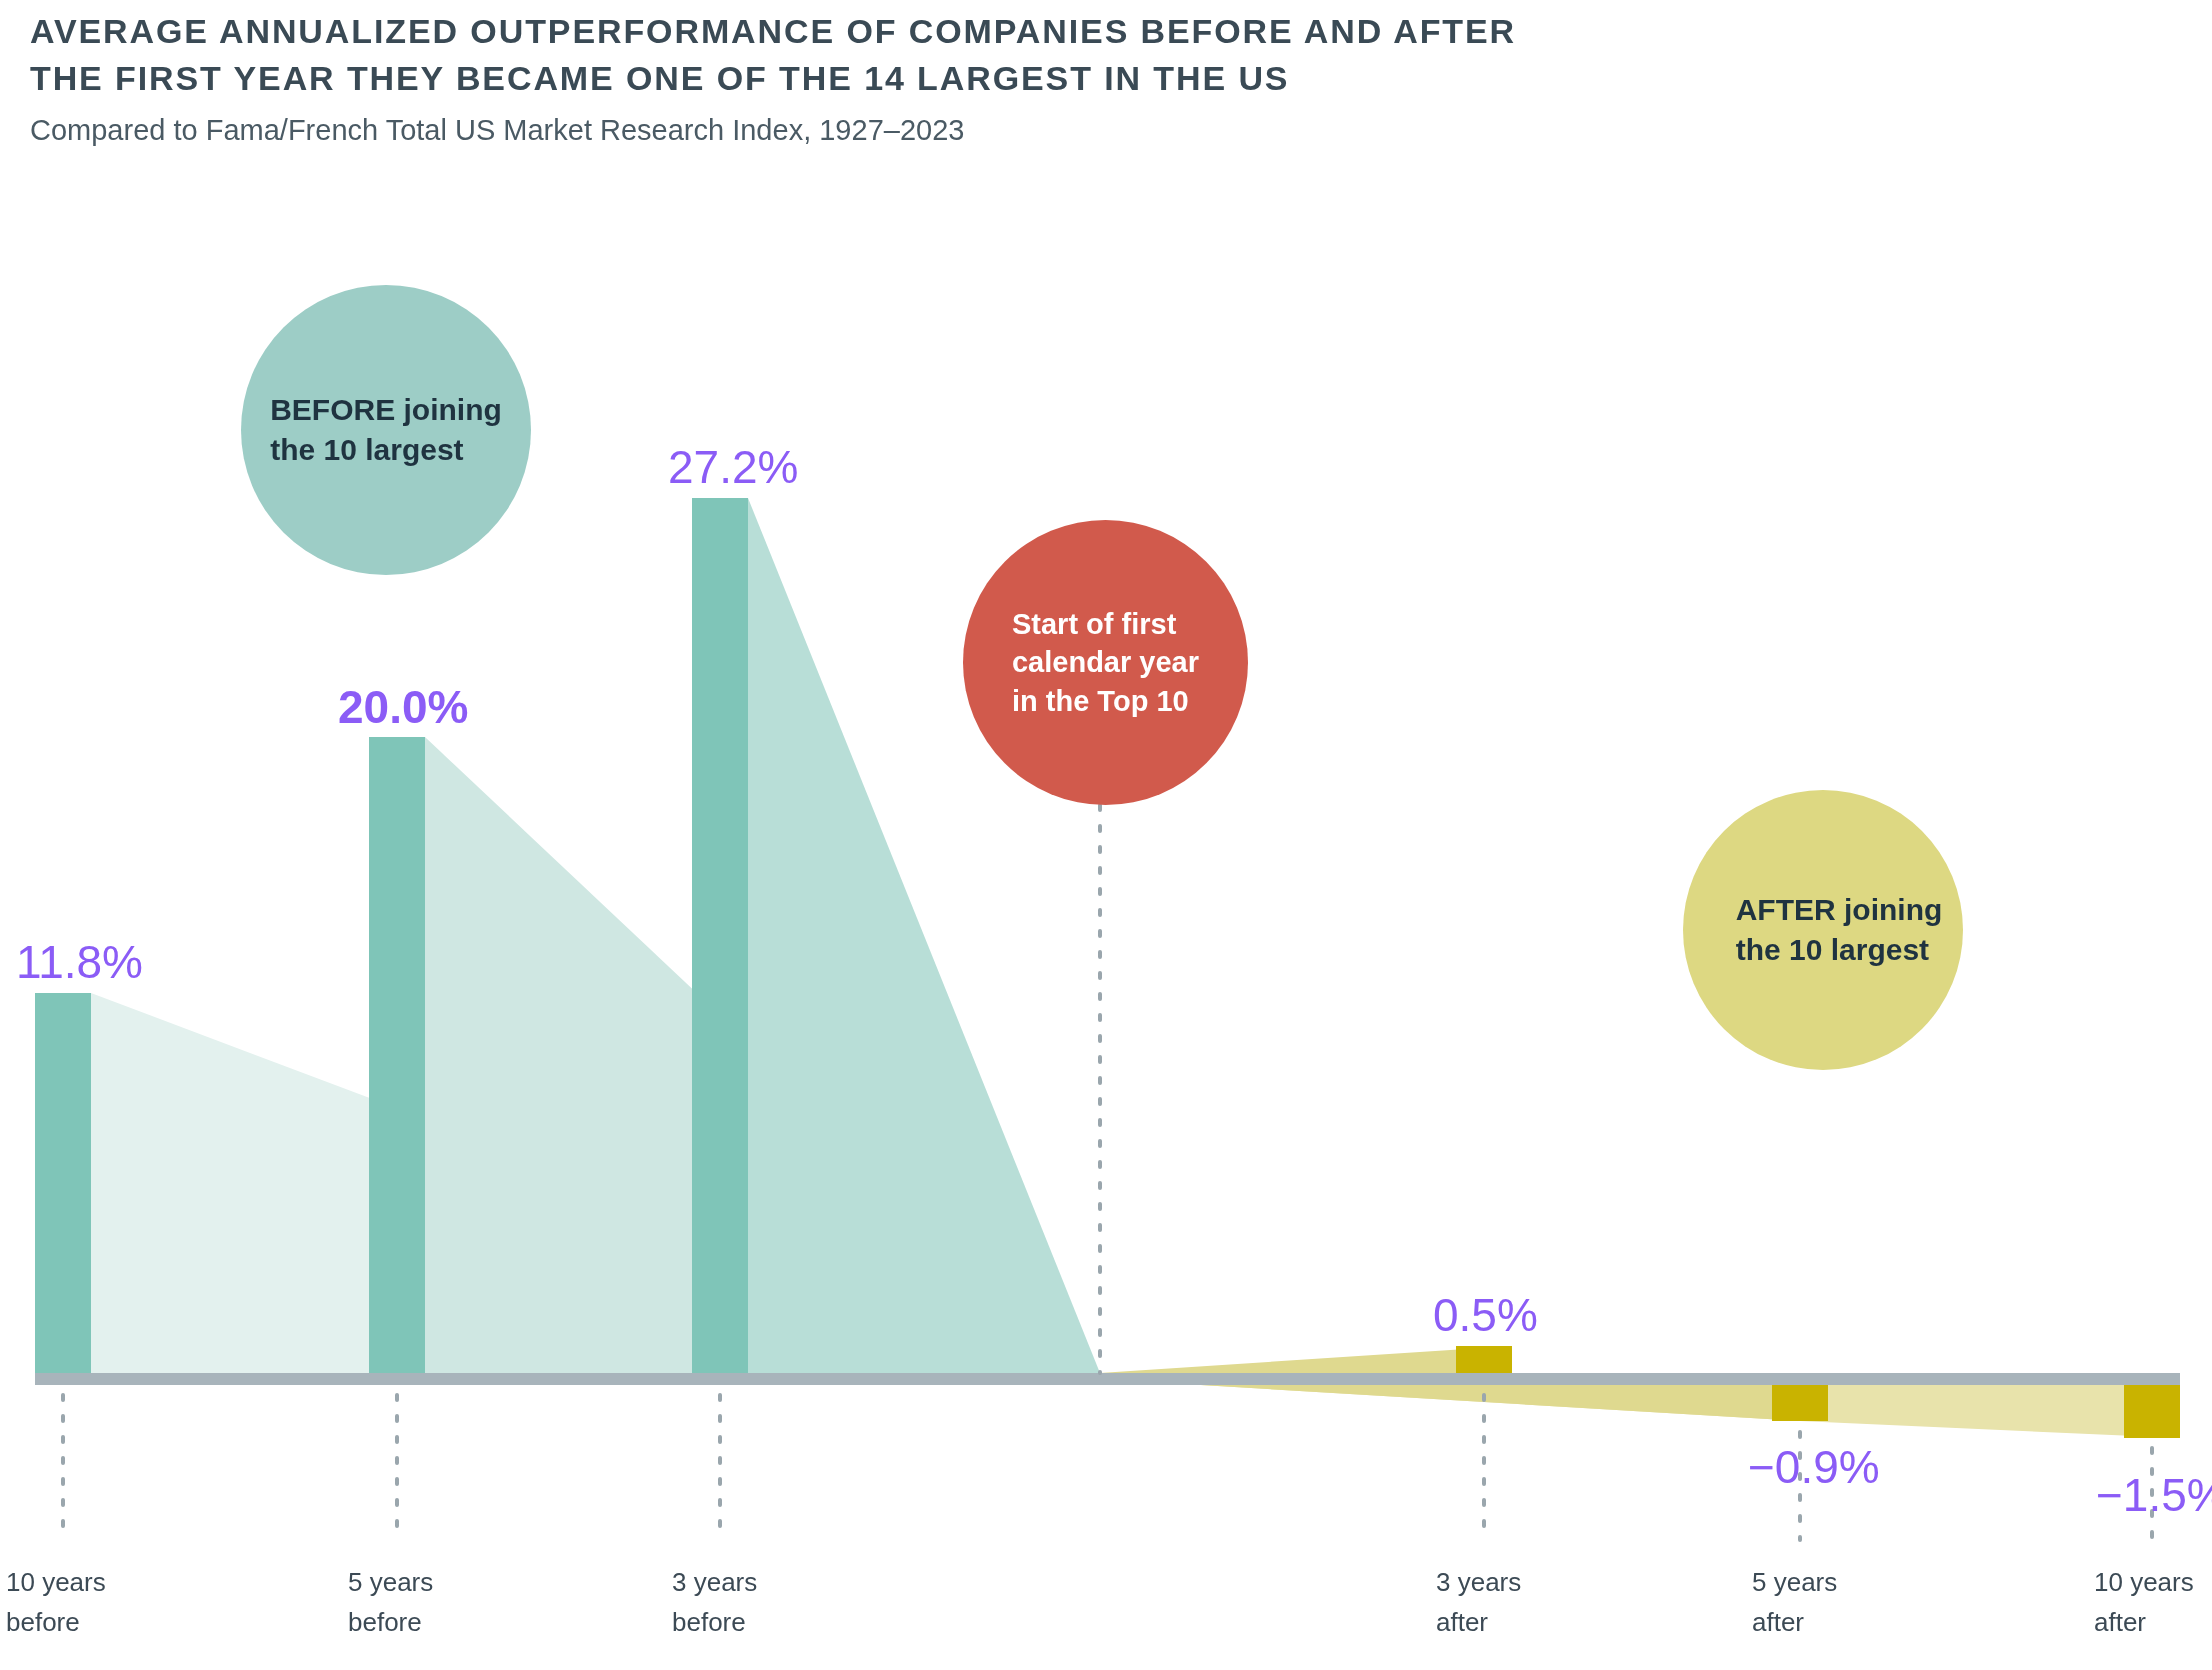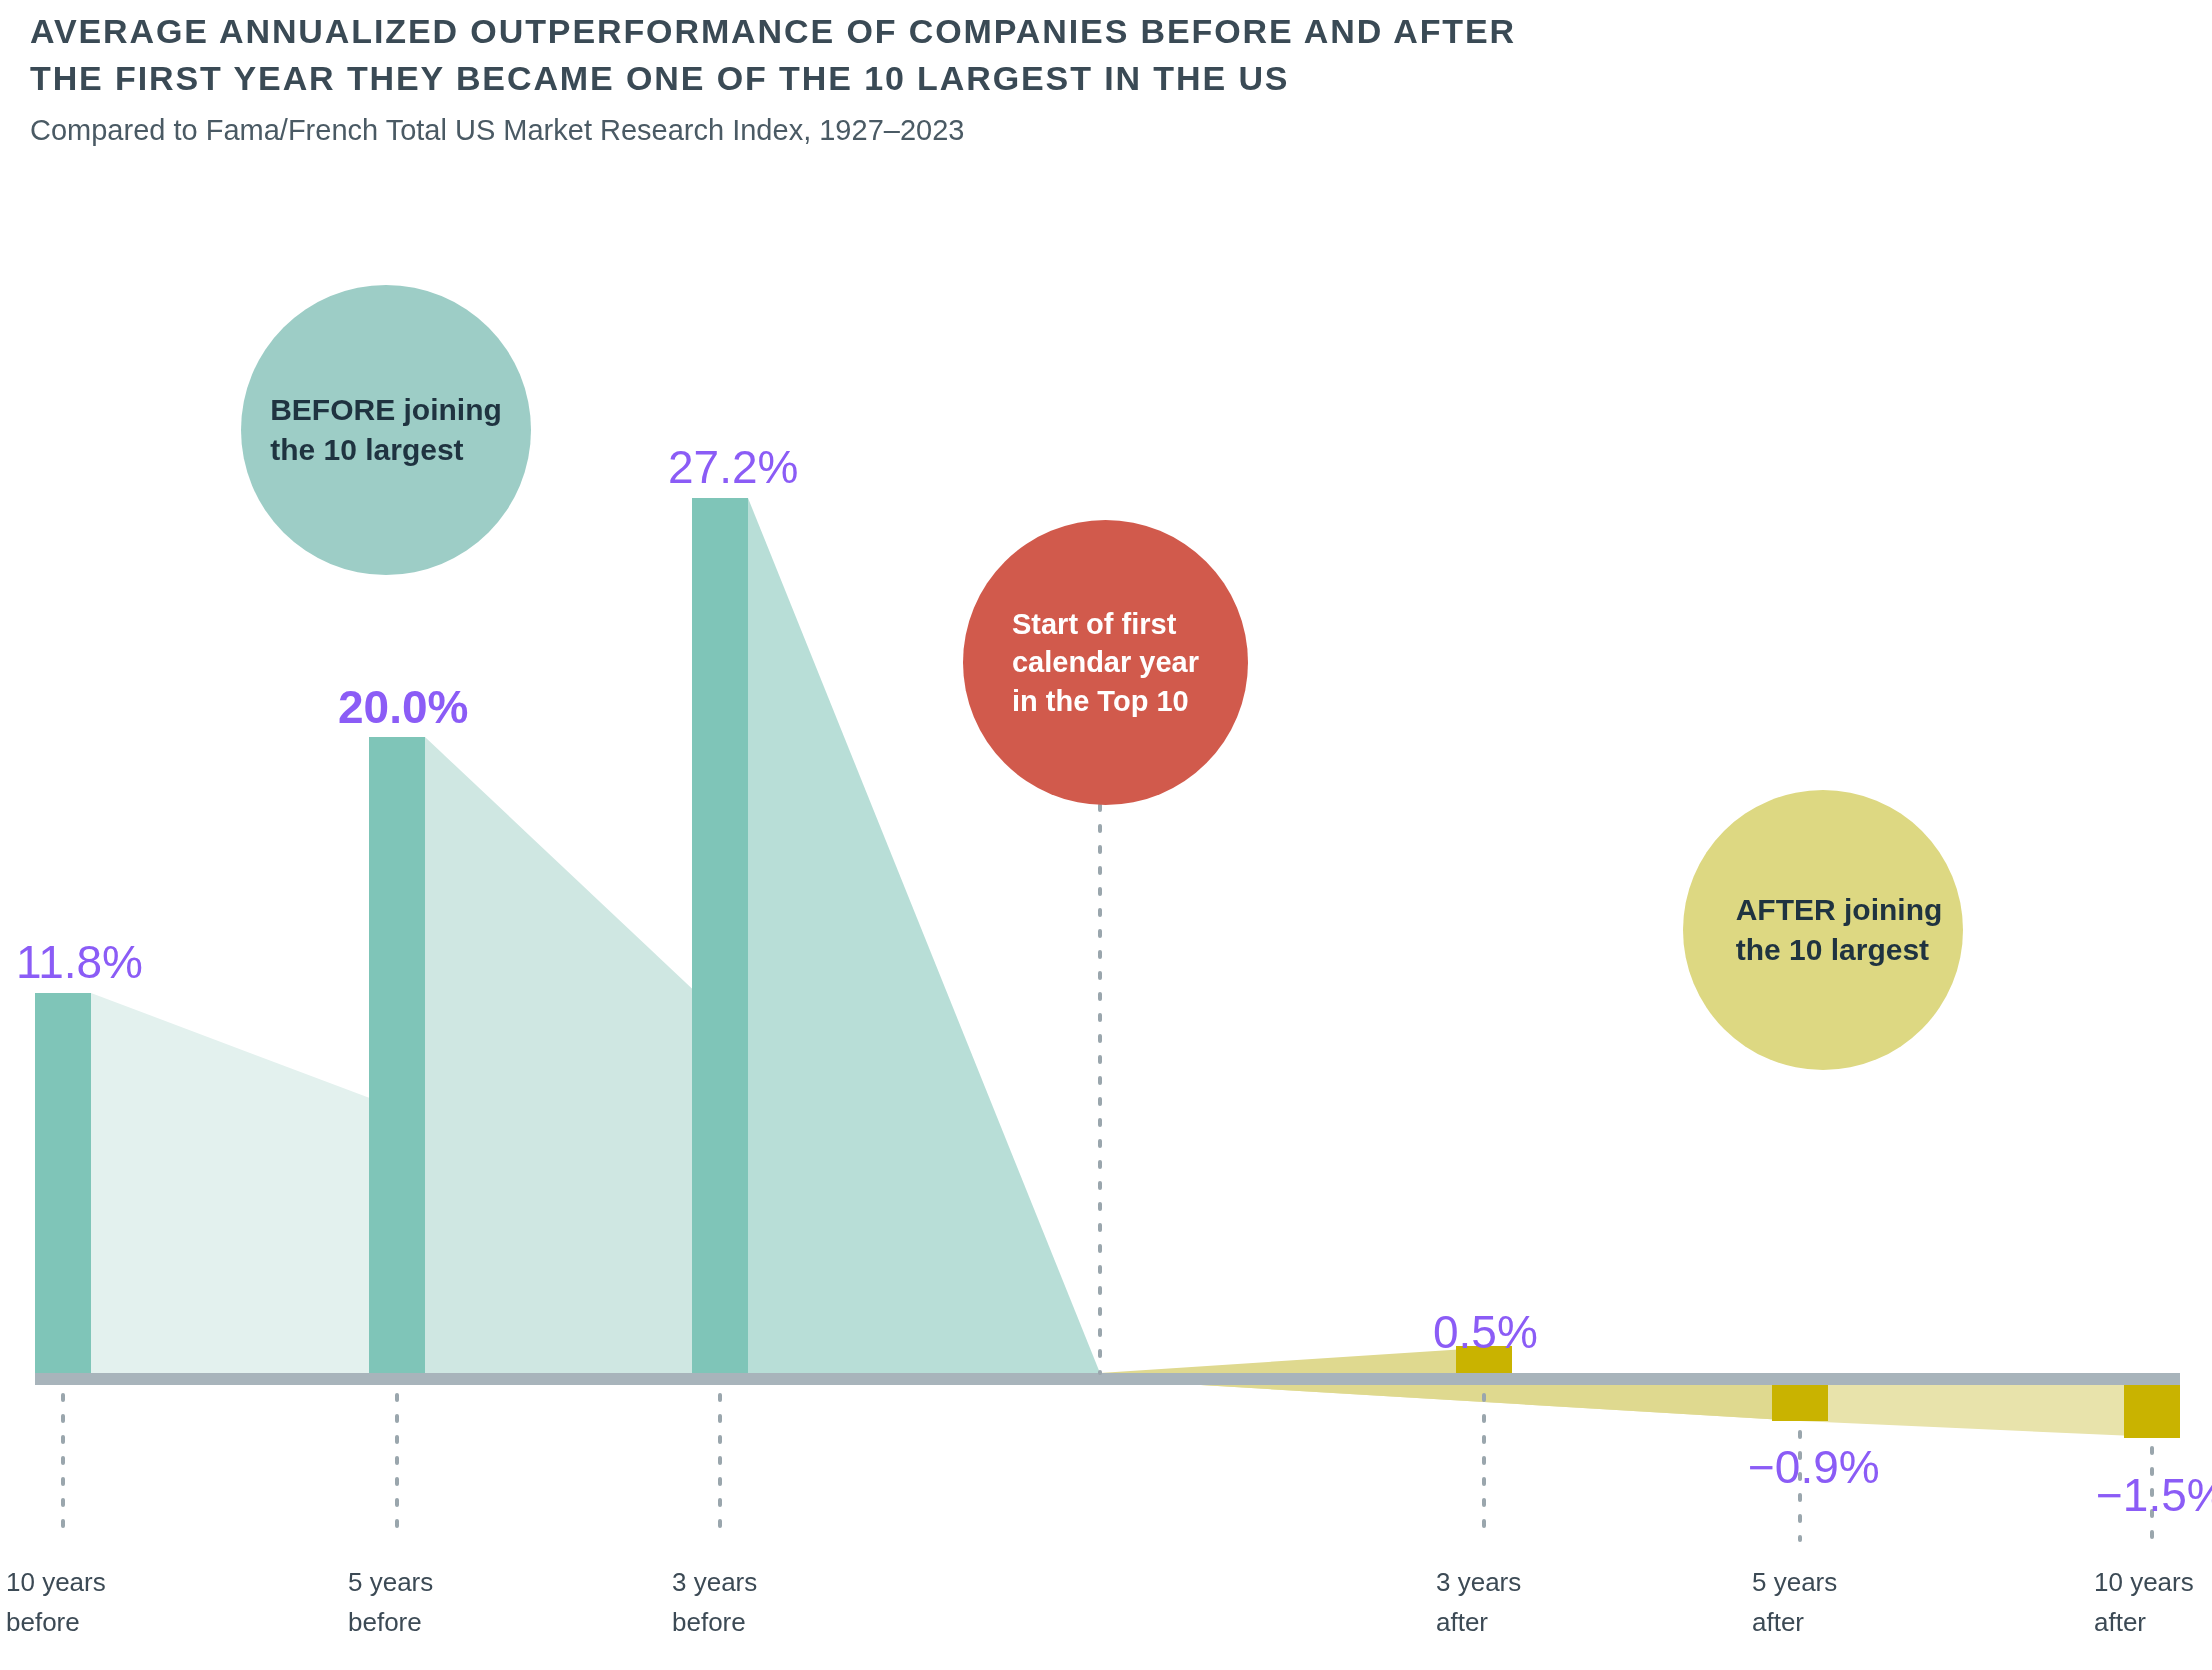--- a/index.html
+++ b/index.html
@@ -129,21 +129,21 @@
   }
   .cat-label .l2 { display: block; }
 </style>
 </head>
 <body>
 
 <div id="page">
 
   <div class="header">
     <div class="title-line">AVERAGE ANNUALIZED OUTPERFORMANCE OF COMPANIES BEFORE AND AFTER</div>
-    <div class="title-line">THE FIRST YEAR THEY BECAME ONE OF THE 10 LARGEST IN THE US</div>
+    <div class="title-line">THE FIRST YEAR THEY BECAME ONE OF THE 14 LARGEST IN THE US</div>
     <div class="subtitle">Compared to Fama/French Total US Market Research Index, 1927–2023</div>
   </div>
 
   <svg class="chart-svg" viewBox="0 0 2212 1670">
 
     <polygon points="91,993 1100,1373 91,1373" fill="#e3f1ee"></polygon>
 
     <polygon points="425,737 1100,1373 425,1373" fill="#cfe7e2"></polygon>
 
     <polygon points="748,498 1100,1373 748,1373" fill="#b8ded7"></polygon>
@@ -191,21 +191,21 @@
   <div class="circle" id="circle-after">
     <div class="circle-text">
       <span>AFTER joining</span><br>
       <span>the 10 largest</span>
     </div>
   </div>
 
   <div class="value-label" style="left:16px; top:935px;">11.8%</div>
   <div class="value-label" style="left:338px; top:680px;font-weight:bold;">20.0%</div>
   <div class="value-label" style="left:668px; top:440px;">27.2%</div>
-  <div class="value-label" style="left:1433px; top:1288px;margin-top:17px;">0.5%</div>
+  <div class="value-label" style="left:1433px; top:1288px;">0.5%</div>
   <div class="value-label" style="left:1748px; top:1440px;text-align:right;">−0.9%</div>
   <div class="value-label" style="left:2096px; top:1468px;">−1.5%</div>
 
   <div class="cat-label" style="left:6px; top:1562px;">
     <span>10 years</span>
     <span class="l2">before</span>
   </div>
   <div class="cat-label" style="left:348px; top:1562px;">
     <span>5 years</span>
     <span class="l2">before</span>

